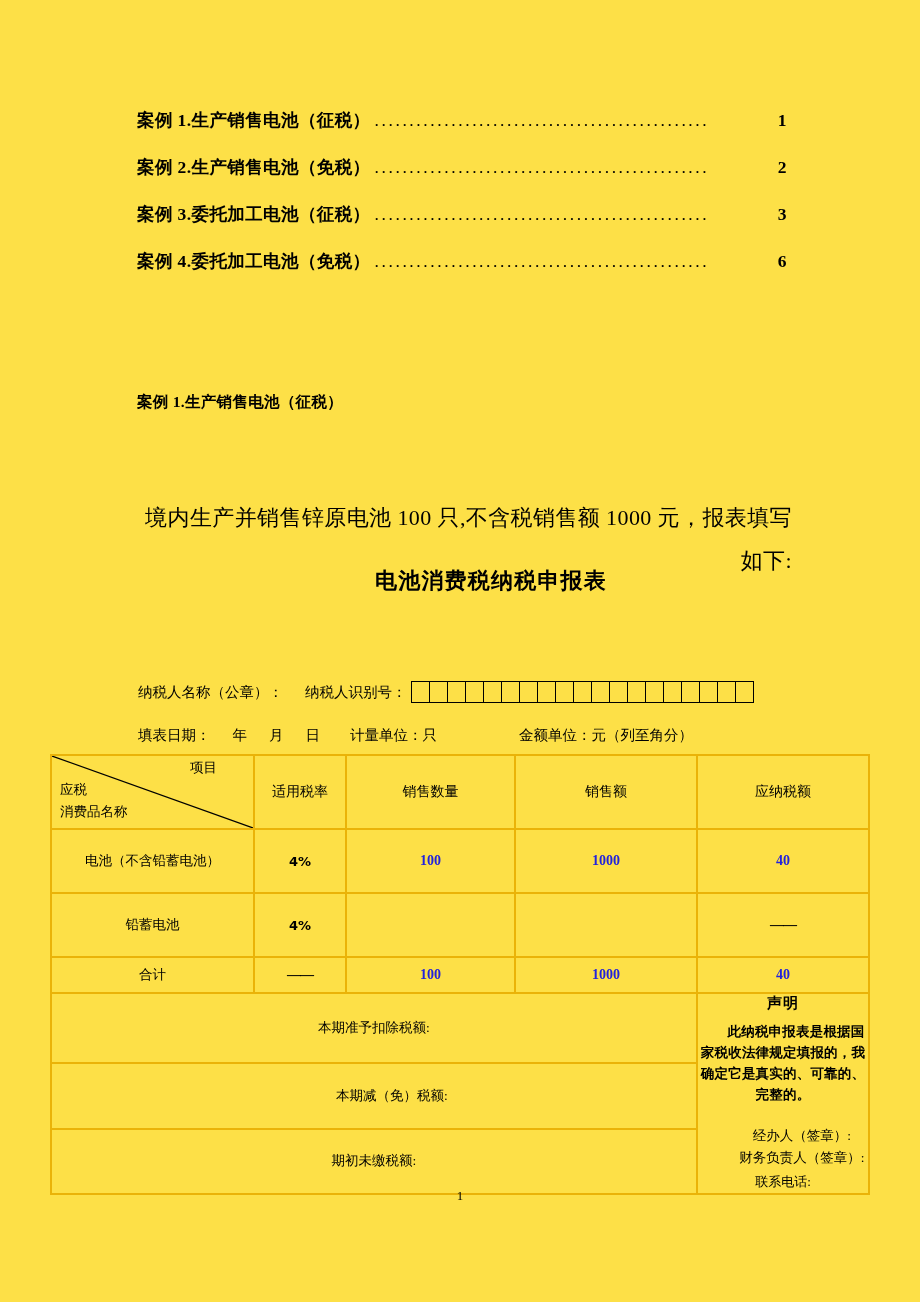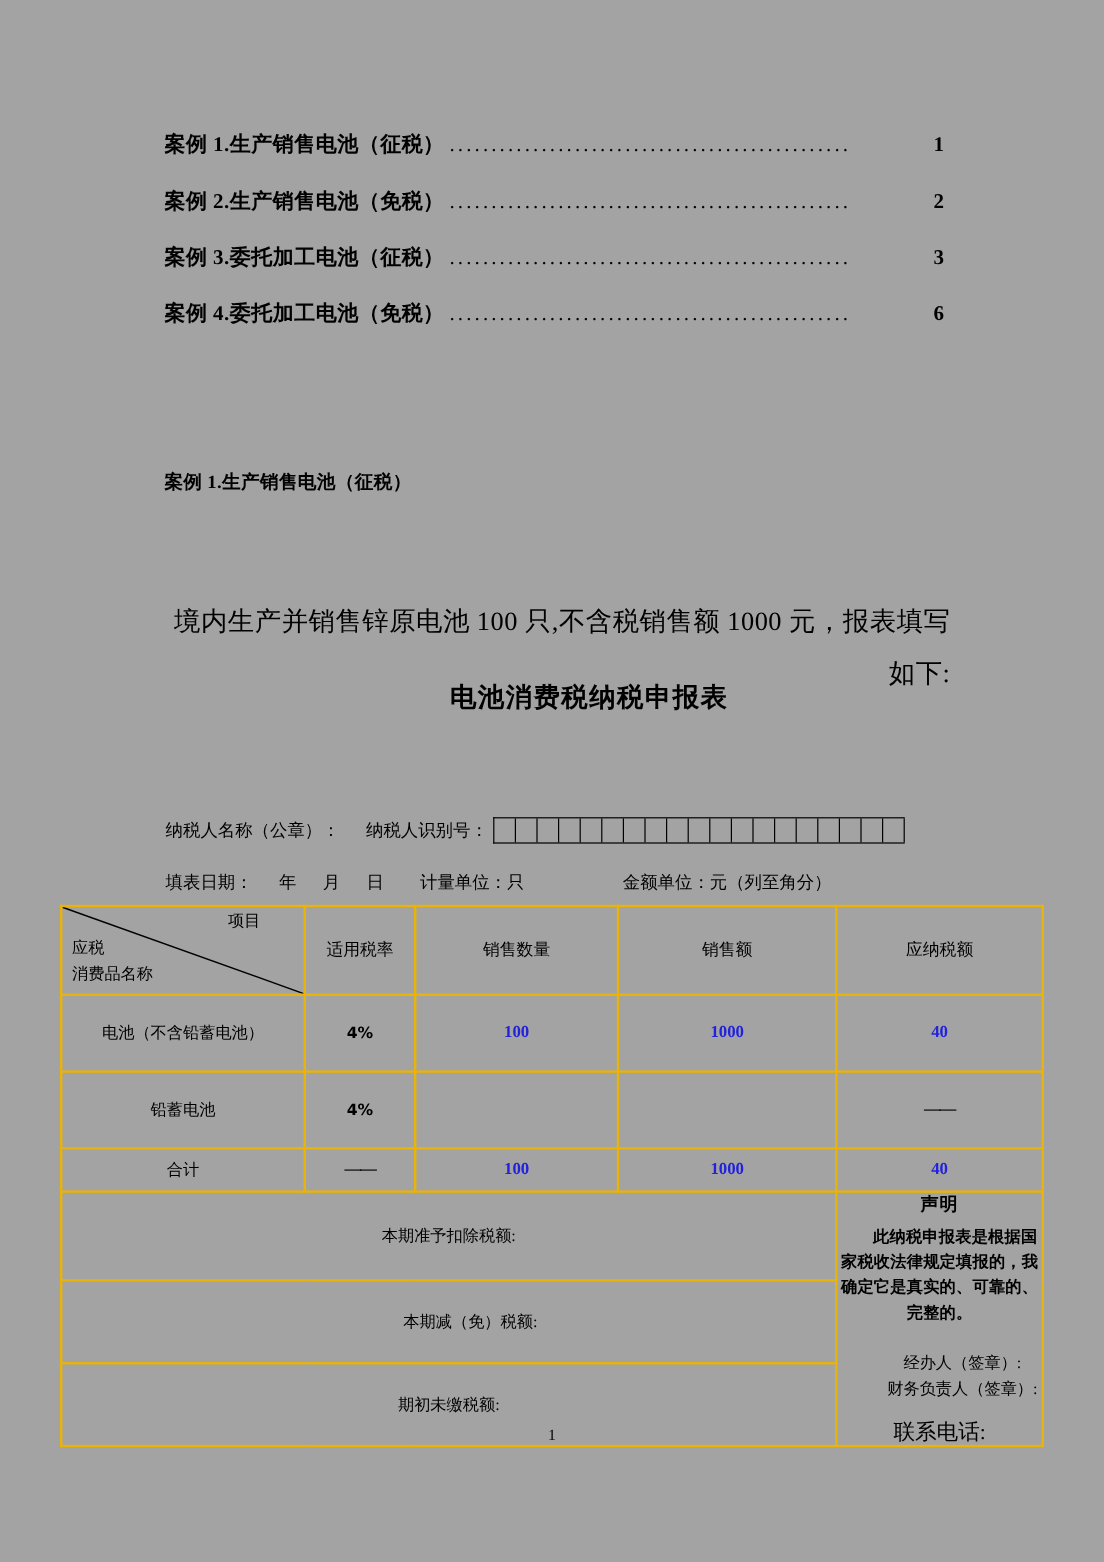--- a/index.html
+++ b/index.html
@@ -8,21 +8,21 @@
     background: #ffffff;
   }
   body {
     font-family: "Liberation Serif", "DejaVu Serif", serif;
     color: #000000;
   }
   .page {
     position: relative;
     width: 920px;
     height: 1302px;
-    background: #a3a3a3;
+    background: #fde047;
     overflow: hidden;
     box-sizing: border-box;
   }
 
   
   .toc {
     position: absolute;
     left: 137px;
     top: 108px;
     width: 650px;
@@ -224,24 +224,24 @@
   .sig {
     font-family: "Liberation Serif", "DejaVu Serif", serif;
     font-weight: normal;
     font-size: 13.5px;
     line-height: 22px;
     margin-left: 38px;
   }
   .phone {
     font-family: "Liberation Serif", "DejaVu Serif", serif;
     font-weight: normal;
-    font-size: 18px;
+    font-size: 13px;
     line-height: 22px;
     margin-left: 0;
-    margin-top: 13px;
+    margin-top: 2px;
   }
 
   
   .page-number {
     position: absolute;
     left: 0;
     top: 1188px;
     width: 920px;
     text-align: center;
     font-size: 13px;

